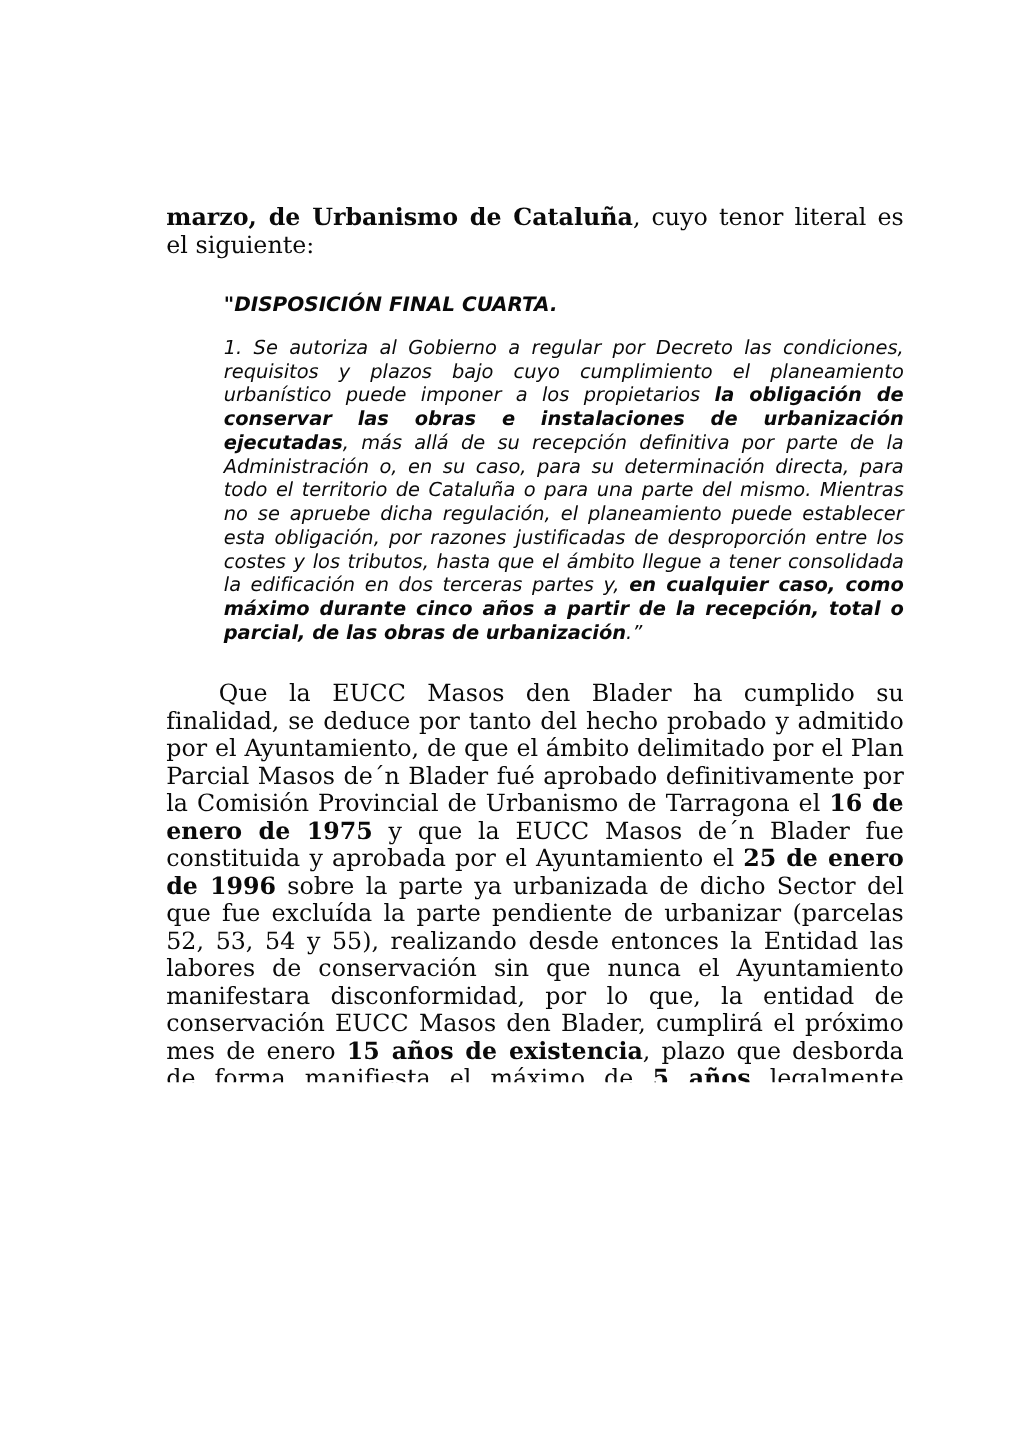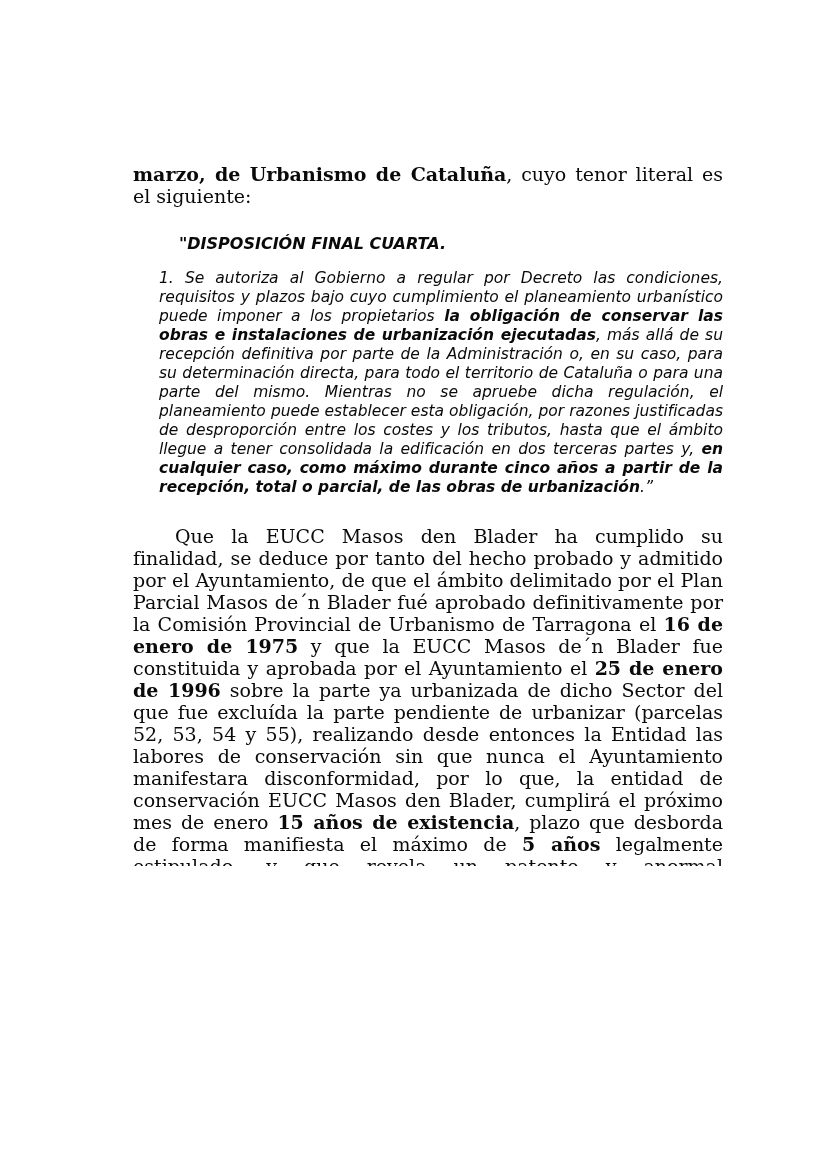--- a/index.html
+++ b/index.html
@@ -33,21 +33,21 @@
   .quote-heading {
     margin: 26px 0 0 46px;
     font-family: "DejaVu Sans", "Liberation Sans", sans-serif;
     font-style: italic;
     font-weight: bold;
     font-size: 16px;
     line-height: 22px;
     color: #0a0a0a;
   }
   .quote-body {
-    margin: 14px 0 0 26px;
+    margin: 14px 0 0 46px;
     font-family: "DejaVu Sans", "Liberation Sans", sans-serif;
     font-style: italic;
     font-size: 15.5px;
     line-height: 19px;
     text-align: justify;
     color: #0a0a0a;
   }
   .main-paragraph {
     margin-top: 28px;
     text-indent: 42px;

